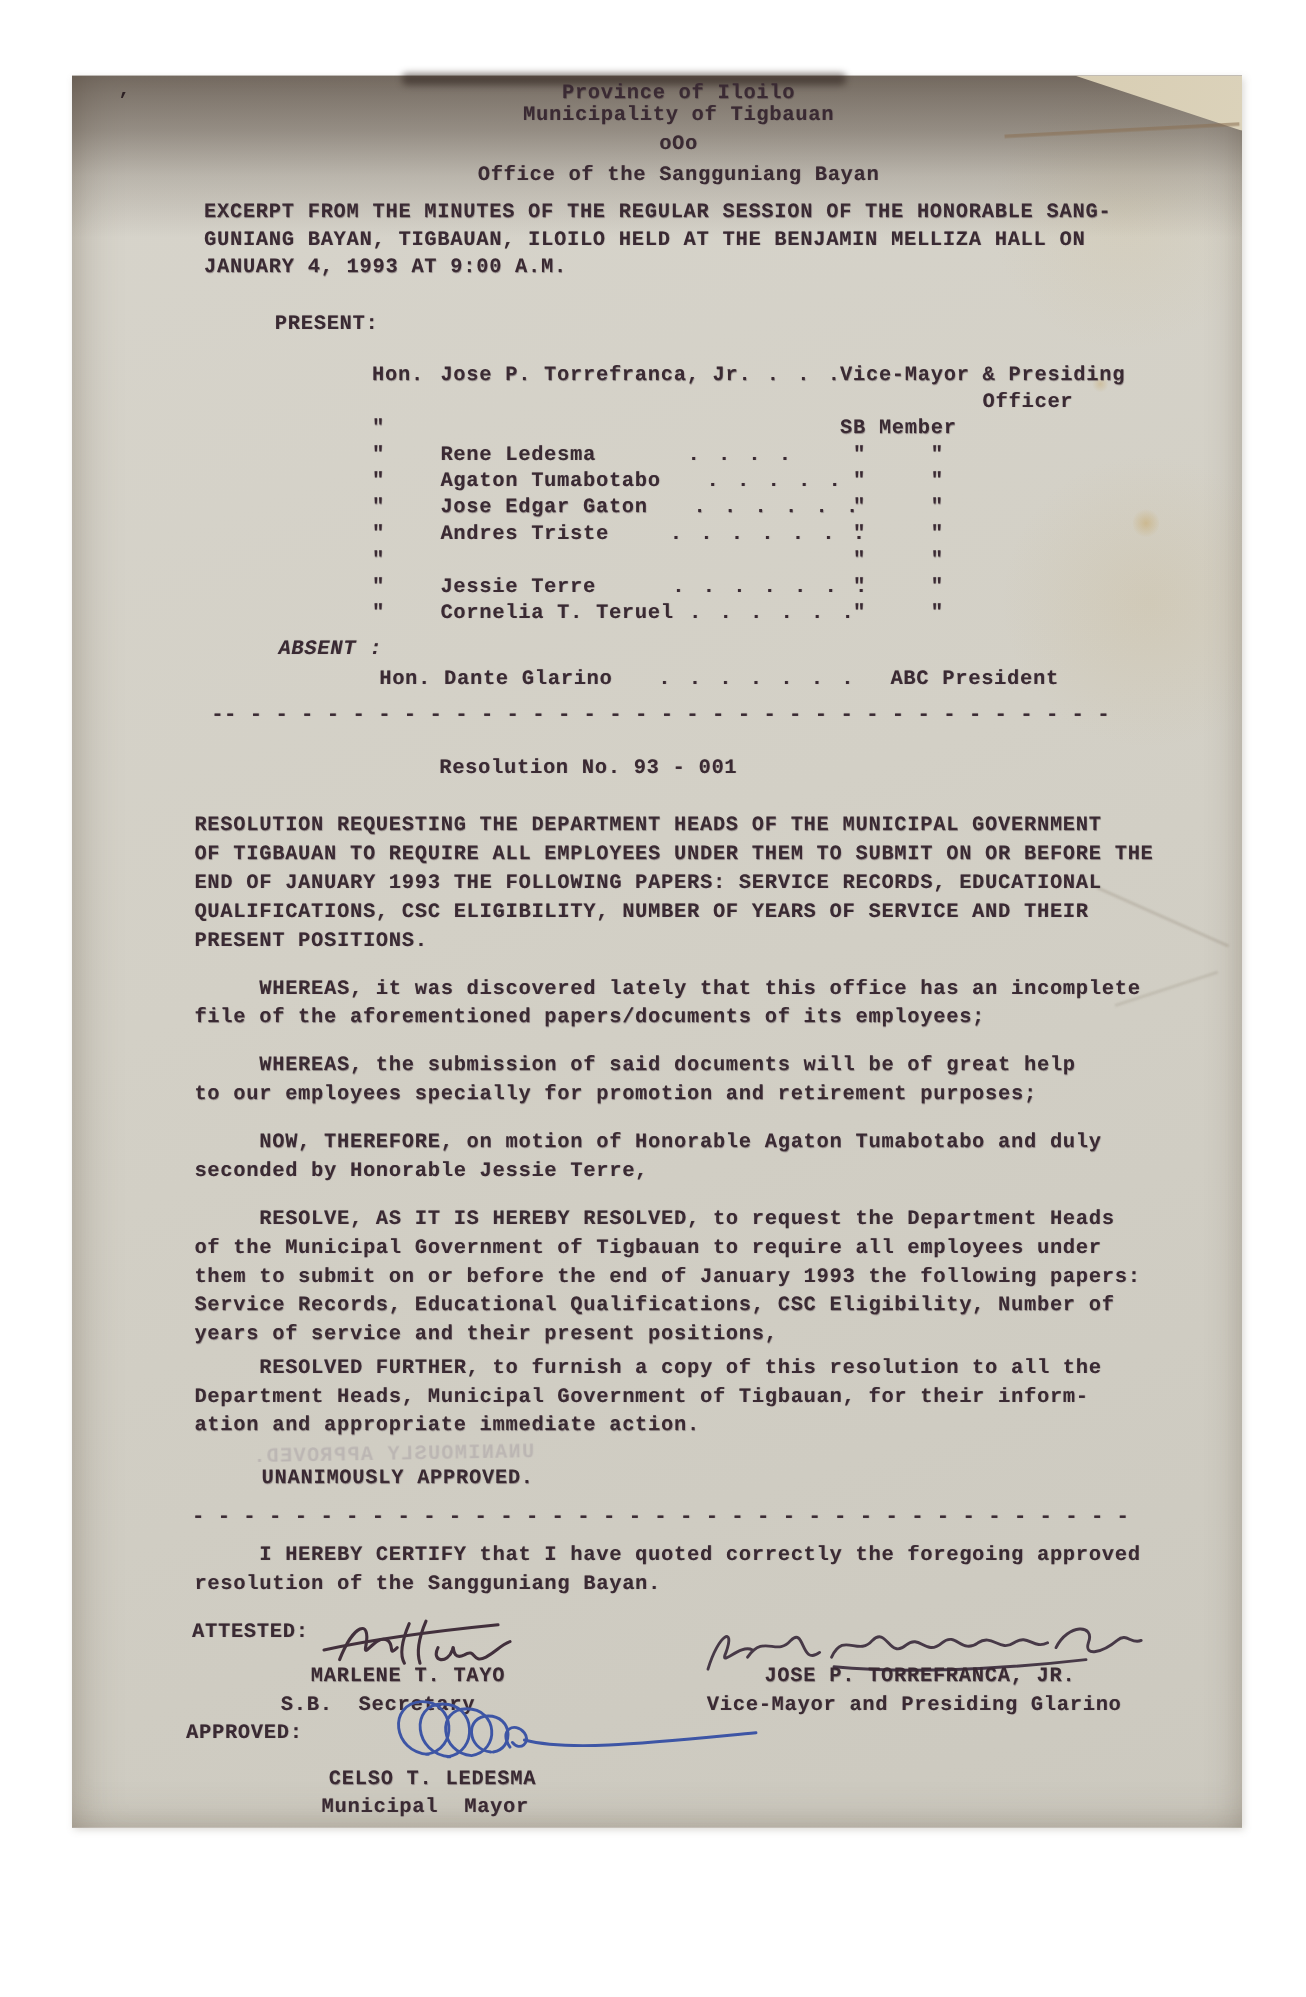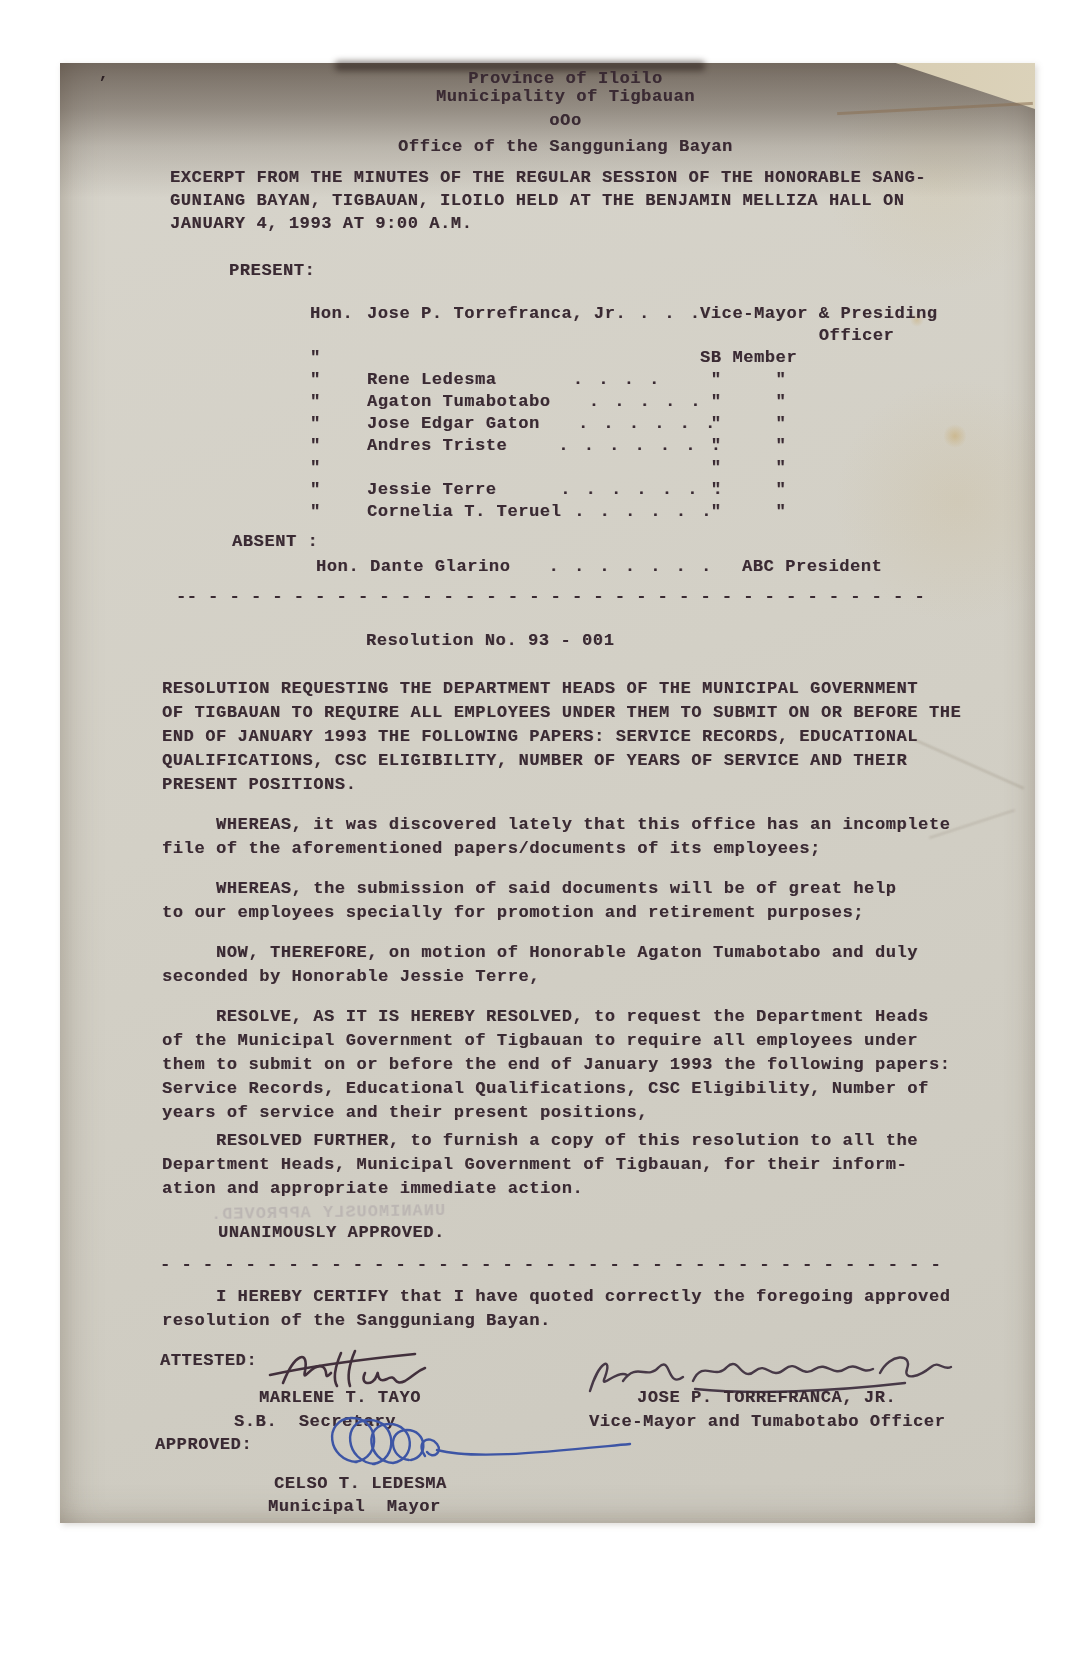--- a/index.html
+++ b/index.html
@@ -116,21 +116,21 @@
       <span class="tw p-prefix">"</span>
       <span class="tw p-name"><span>Jessie Terre</span><span class="dots">     . . . . . . .</span></span>
       <span class="tw p-role"> "     "</span>
     </div>
     <div class="att-row" style="top:438px;">
       <span class="tw p-prefix">"</span>
       <span class="tw p-name"><span>Cornelia T. Teruel</span><span class="dots"> . . . . . .</span></span>
       <span class="tw p-role"> "     "</span>
     </div>
 
-    <div class="tw" style="left:172px;top:467px;">ABSENT :</div>
+    <div class="tw" style="left:172px;top:467px;font-style:italic;">ABSENT :</div>
     <div class="att-row" style="top:493px;padding-left:48px;">
       <span class="tw" style="left:256px;"><span>Hon. Dante Glarino</span><span class="dots">   . . . . . . .</span></span>
       <span class="tw" style="left:637px;margin-left:45px;">ABC President</span>
     </div>
 
     <div class="tw sep" style="left:116px;top:522px;">-- - - - - - - - - - - - - - - - - - - - - - - - - - - - - - - - - - -</div>
 
     <div class="tw" style="left:306px;top:566px;">Resolution No. 93 - 001</div>
     <div class="tw" style="left:102px;top:614px;">RESOLUTION REQUESTING THE DEPARTMENT HEADS OF THE MUNICIPAL GOVERNMENT
 OF TIGBAUAN TO REQUIRE ALL EMPLOYEES UNDER THEM TO SUBMIT ON OR BEFORE THE
@@ -191,16 +191,16 @@
     <svg class="sig" style="left:515px;top:1284px;" width="410" height="52" viewBox="0 0 410 52">
       <g fill="none" stroke="#473947" stroke-width="2.4" stroke-linecap="round">
         <path d="M15,44 C24,14 38,8 30,30 C24,44 42,22 52,28"></path>
         <path d="M48,34 C62,14 72,34 84,20 C96,8 92,42 108,30"></path>
         <path d="M118,34 C128,12 140,34 152,20 C164,8 166,36 180,24 C192,14 196,34 210,22 C222,12 226,32 240,22 C252,14 258,30 270,22 C282,14 286,28 298,22"></path>
         <path d="M305,26 C315,6 338,6 332,22 C328,34 344,30 356,20 C364,13 368,24 376,20"></path>
         <path d="M120,42 C180,48 260,44 330,36"></path>
       </g>
     </svg>
     <div class="tw" style="left:577px;top:1323px;">JOSE P. TORREFRANCA, JR.</div>
-    <div class="tw" style="left:529px;top:1347px;">Vice-Mayor and Tumabotabo Officer</div>
+    <div class="tw" style="left:529px;top:1347px;">Vice-Mayor and Presiding Glarino</div>
 
   </div>
 </div>
 
 </body></html>

